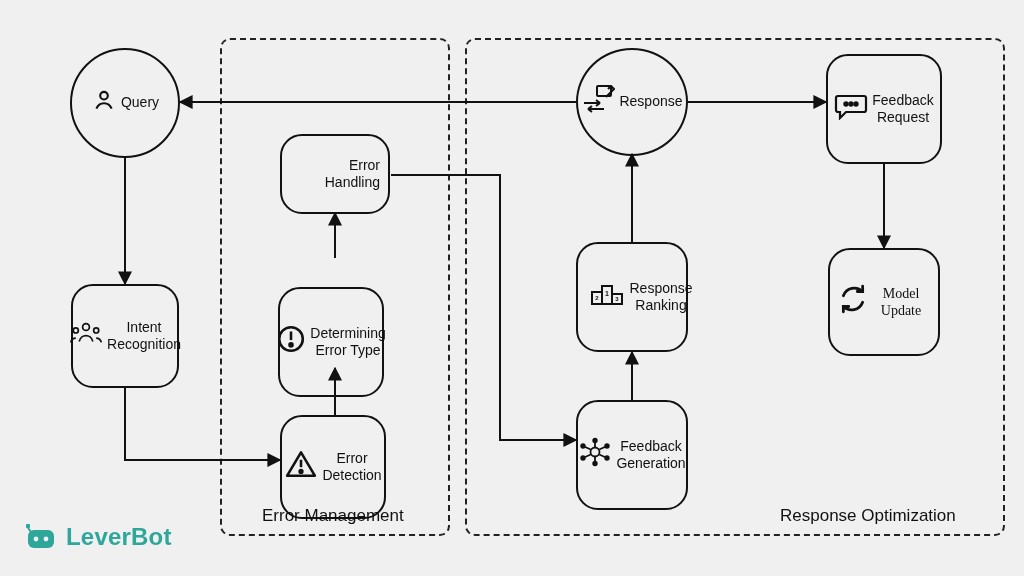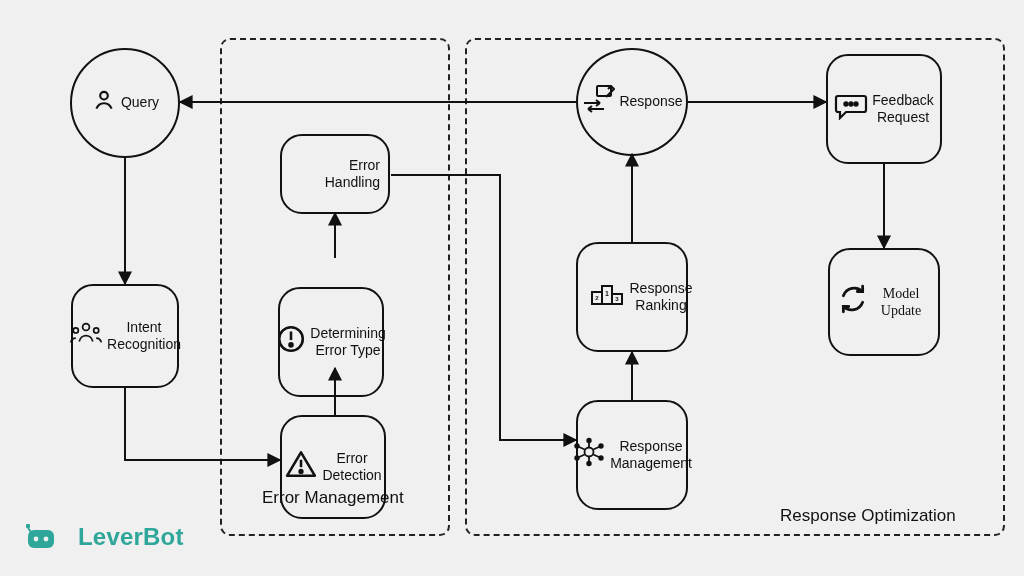--- a/index.html
+++ b/index.html
@@ -50,21 +50,21 @@
     padding: 6px 8px;
   }
   .node .icon { margin-bottom: 2px; }
 
   .logo {
     position: absolute;
     left: 24px;
     bottom: 24px;
     display: flex;
     align-items: center;
-    gap: 20px;
+    gap: 8px;
     color: #2ea79a;
     font-weight: 700;
     font-size: 24px;
     letter-spacing: 0.2px;
   }
   .logo svg { display: block; }
 
   svg.connectors {
     position: absolute;
     left: 0; top: 0;
@@ -72,21 +72,21 @@
     height: 576px;
     pointer-events: none;
   }
 </style>
 </head>
 <body>
 
 <div class="canvas">
 
   <div class="group" style="left:220px; top:38px; width:230px; height:498px;"></div>
-  <div class="group-label" style="left:262px; top:488px;">Error Management</div>
+  <div class="group-label" style="left:262px; top:506px;">Error Management</div>
 
   <div class="group" style="left:465px; top:38px; width:540px; height:498px;"></div>
   <div class="group-label" style="left:745px; top:506px;margin-left:35px;">Response Optimization</div>
 
   <svg class="connectors" viewBox="0 0 1024 576">
     <defs>
       <marker id="arrow" viewBox="0 0 10 10" refX="9" refY="5" markerWidth="7" markerHeight="7" orient="auto-start-reverse">
         <path d="M 0 0 L 10 5 L 0 10 z" fill="#111"></path>
       </marker>
     </defs>
@@ -170,21 +170,21 @@
         <circle cx="17" cy="15" r="4.5"></circle>
         <circle cx="17" cy="3.5" r="1.8" fill="#111"></circle>
           <circle cx="17" cy="26.5" r="1.8" fill="#111"></circle>
         <circle cx="5" cy="9" r="1.8" fill="#111"></circle>
           <circle cx="29" cy="9" r="1.8" fill="#111"></circle>
         <circle cx="5" cy="21" r="1.8" fill="#111"></circle>
           <circle cx="29" cy="21" r="1.8" fill="#111"></circle>
         <path d="M17 10.5V5.3M17 19.5V24.7M12.7 12.5L6.6 9.8M21.3 12.5L27.4 9.8M12.7 17.5L6.6 20.2M21.3 17.5L27.4 20.2"></path>
       </svg>
     </span>
-    <span>Response Management</span>
+    <span>Feedback Generation</span>
   </div>
 
   <div class="node rbox" style="left:576px; top:242px; width:112px; height:110px;padding-left:26px;">
     <span class="icon">
       <svg width="36" height="28" viewBox="0 0 36 28" fill="none" stroke="#111" stroke-width="2">
         <rect x="13" y="6" width="10" height="18"></rect>
           <rect x="3" y="12" width="10" height="12"></rect>
           <rect x="23" y="14" width="10" height="10"></rect>
         <text x="18" y="16" font-size="7" text-anchor="middle" fill="#111" stroke="none" font-weight="700">1</text>
         <text x="8" y="20" font-size="6" text-anchor="middle" fill="#111" stroke="none" font-weight="700">2</text>

